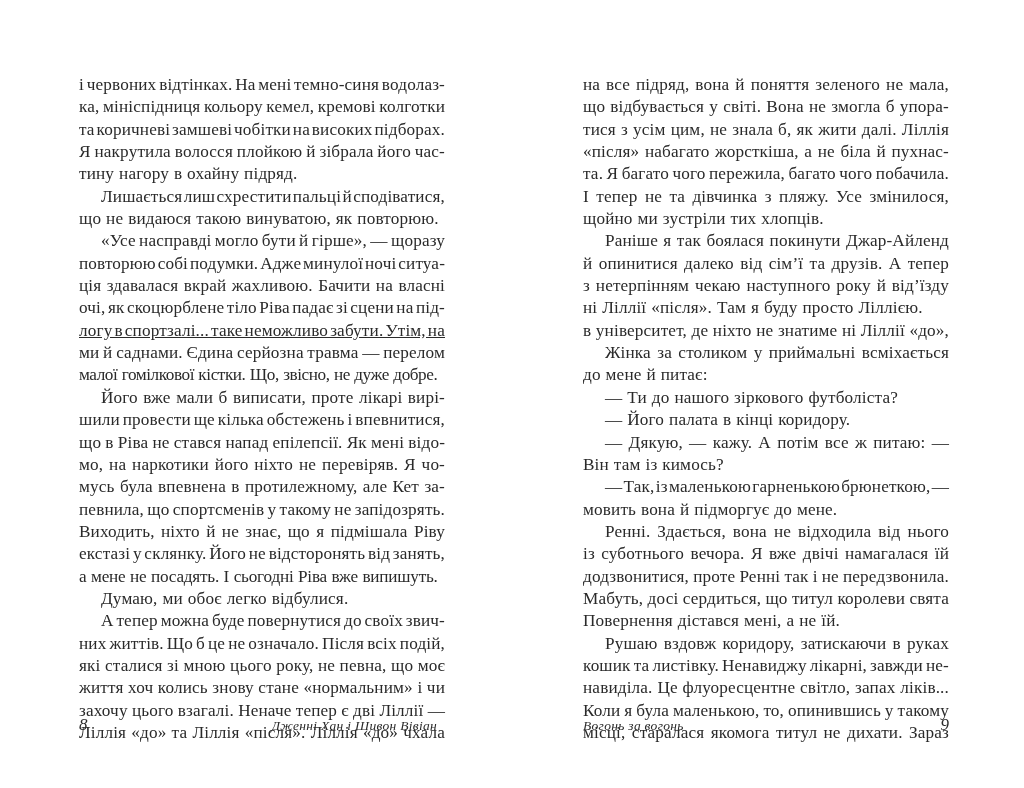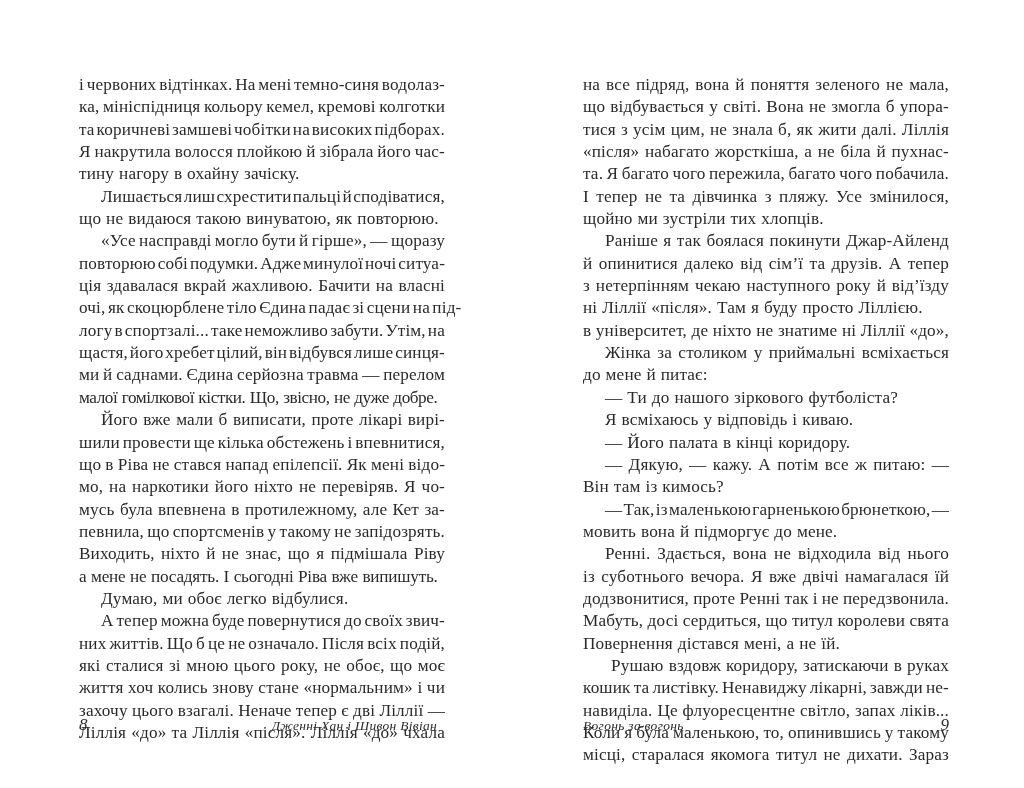--- a/index.html
+++ b/index.html
@@ -86,43 +86,43 @@
 <body>
 
 <div class="spread">
 
   <div class="page page-left">
     <div class="text-block" id="left-body">
         <span class="line"><span style="white-space: nowrap; word-spacing: -1.66667px;">і червоних відтінках. На мені темно-синя водолаз-</span></span>
         <span class="line"><span style="white-space: nowrap; word-spacing: -0.865625px;">ка, мініспідниця кольору кемел, кремові колготки</span></span>
         <span class="line"><span style="white-space: nowrap; word-spacing: -2.54167px;">та коричневі замшеві чобітки на високих підборах.</span></span>
         <span class="line"><span style="white-space: nowrap; word-spacing: -0.566964px;">Я накрутила волосся плойкою й зібрала його час-</span></span>
-        <span class="line last"><span style="white-space: nowrap;">тину нагору в охайну зачіску.</span></span>
+        <span class="line last"><span style="white-space: nowrap;">тину нагору в охайну підряд.</span></span>
         <span class="line indent"><span style="white-space: nowrap; word-spacing: -3.10938px;">Лишається лиш схрестити пальці й сподіватися,</span></span>
         <span class="line last"><span style="white-space: nowrap;">що не видаюся такою винуватою, як повторюю.</span></span>
         <span class="line indent"><span style="white-space: nowrap; word-spacing: -1.10938px;">«Усе насправді могло бути й гірше», — щоразу</span></span>
         <span class="line"><span style="white-space: nowrap; word-spacing: -2.57031px;">повторюю собі подумки. Адже минулої ночі ситуа-</span></span>
         <span class="line"><span style="white-space: nowrap; word-spacing: 0.5px;">ція здавалася вкрай жахливою. Бачити на власні</span></span>
-        <span class="line"><span style="white-space: nowrap; word-spacing: -1.98264px;">очі, як скоцюрблене тіло Єдина падає зі сцени на під-</span></span>
-        <span class="line"><span style="white-space: nowrap; word-spacing: -2.36607px;">логу в спортзалі... таке неможливо забути. Утім, на</span></span>
-        <span class="line"><span style="white-space: nowrap; word-spacing: -2.53348px;">щастя, його хребет цілий, він відбувся лише синця-</span></span>
+        <span class="line"><span style="white-space: nowrap; word-spacing: -1.98264px;">очі, як скоцюрблене тіло Ріва падає зі сцени на під-</span></span>
+        <span class="line"><span style="white-space: nowrap; word-spacing: -2.36607px; text-decoration: underline;">логу в спортзалі... таке неможливо забути. Утім, на</span></span>
         <span class="line"><span style="white-space: nowrap; word-spacing: -0.745536px;">ми й саднами. Єдина серйозна травма — перелом</span></span>
         <span class="line last"><span style="white-space: nowrap; letter-spacing: -0.428002px;">малої гомілкової кістки. Що, звісно, не дуже добре.</span></span>
         <span class="line indent"><span style="white-space: nowrap; word-spacing: 0.5px;">Його вже мали б виписати, проте лікарі вирі-</span></span>
         <span class="line"><span style="white-space: nowrap; word-spacing: -1.52604px;">шили провести ще кілька обстежень і впевнитися,</span></span>
         <span class="line"><span style="white-space: nowrap; word-spacing: -0.246528px;">що в Ріва не стався напад епілепсії. Як мені відо-</span></span>
         <span class="line"><span style="white-space: nowrap; word-spacing: 0.5px;">мо, на наркотики його ніхто не перевіряв. Я чо-</span></span>
         <span class="line"><span style="white-space: nowrap; word-spacing: 0.5px;">мусь була впевнена в протилежному, але Кет за-</span></span>
         <span class="line"><span style="white-space: nowrap; word-spacing: -1.13542px; margin-top: 44px;">певнила, що спортсменів у такому не запідозрять.</span></span>
         <span class="line"><span style="white-space: nowrap; word-spacing: 0.5px;">Виходить, ніхто й не знає, що я підмішала Ріву</span></span>
+        <span class="line"><span style="white-space: nowrap; word-spacing: -1.71429px;">екстазі у склянку. Його не відсторонять від занять,</span></span>
         <span class="line last"><span style="white-space: nowrap; letter-spacing: -0.217474px;">а мене не посадять. І сьогодні Ріва вже випишуть.</span></span>
         <span class="line indent last"><span style="white-space: nowrap;">Думаю, ми обоє легко відбулися.</span></span>
         <span class="line indent"><span style="white-space: nowrap; word-spacing: -1.5692px;">А тепер можна буде повернутися до своїх звич-</span></span>
         <span class="line"><span style="white-space: nowrap; word-spacing: -1.42361px; margin-top: 48px;">них життів. Що б це не означало. Після всіх подій,</span></span>
-        <span class="line"><span style="white-space: nowrap; word-spacing: 0.078125px;">які сталися зі мною цього року, не обоє, що моє</span></span>
+        <span class="line"><span style="white-space: nowrap; word-spacing: 0.078125px;">які сталися зі мною цього року, не певна, що моє</span></span>
         <span class="line"><span style="white-space: nowrap; word-spacing: 0.109375px;">життя хоч колись знову стане «нормальним» і чи</span></span>
         <span class="line"><span style="white-space: nowrap; word-spacing: -0.210938px;">захочу цього взагалі. Неначе тепер є дві Ліллії —</span></span>
         <span class="line"><span style="white-space: nowrap; word-spacing: 0.5px;">Ліллія «до» та Ліллія «після». Ліллія «до» чхала</span></span>
       </div>
     <div class="footer">
       <span class="page-num">8</span>
       <span class="running-head">Дженні Хан і Шивон Вівіан</span>
     </div>
   </div>
 
@@ -136,32 +136,31 @@
         <span class="line"><span style="white-space: nowrap; word-spacing: 0.5px;">І тепер не та дівчинка з пляжу. Усе змінилося,</span></span>
         <span class="line last"><span style="white-space: nowrap;">щойно ми зустріли тих хлопців.</span></span>
         <span class="line indent"><span style="white-space: nowrap; word-spacing: 0.5px;">Раніше я так боялася покинути Джар-Айленд</span></span>
         <span class="line"><span style="white-space: nowrap; word-spacing: 0.5px;">й опинитися далеко від сім’ї та друзів. А тепер</span></span>
         <span class="line"><span style="white-space: nowrap; word-spacing: 0.5px;">з нетерпінням чекаю наступного року й від’їзду</span></span>
         <span class="line last"><span style="white-space: nowrap;">ні Ліллії «після». Там я буду просто Ліллією.</span></span>
         <span class="line"><span style="white-space: nowrap; word-spacing: 0.148438px;">в університет, де ніхто не знатиме ні Ліллії «до»,</span></span>
         <span class="line indent"><span style="white-space: nowrap; word-spacing: 0.5px;">Жінка за столиком у приймальні всміхається</span></span>
         <span class="line last"><span style="white-space: nowrap;">до мене й питає:</span></span>
         <span class="line indent last"><span style="white-space: nowrap;">— Ти до нашого зіркового футболіста?</span></span>
-        <span class="line indent last"><span style="white-space: nowrap;">Я всміхаюсь у відповідь і киваю.</span></span>
         <span class="line indent last"><span style="white-space: nowrap;">— Його палата в кінці коридору.</span></span>
         <span class="line indent"><span style="white-space: nowrap; word-spacing: 0.5px;">— Дякую, — кажу. А потім все ж питаю: —</span></span>
         <span class="line last"><span style="white-space: nowrap;">Він там із кимось?</span></span>
         <span class="line indent"><span style="white-space: nowrap; word-spacing: -3.16406px;">— Так, із маленькою гарненькою брюнеткою, —</span></span>
         <span class="line last"><span style="white-space: nowrap;">мовить вона й підморгує до мене.</span></span>
         <span class="line indent"><span style="white-space: nowrap; word-spacing: 0.5px;">Ренні. Здається, вона не відходила від нього</span></span>
         <span class="line"><span style="white-space: nowrap; word-spacing: 0.5px;">із суботнього вечора. Я вже двічі намагалася їй</span></span>
         <span class="line"><span style="white-space: nowrap; word-spacing: -0.315104px;">додзвонитися, проте Ренні так і не передзвонила.</span></span>
         <span class="line"><span style="white-space: nowrap; word-spacing: -0.127604px;">Мабуть, досі сердиться, що титул королеви свята</span></span>
         <span class="line last"><span style="white-space: nowrap;">Повернення дістався мені, а не їй.</span></span>
-        <span class="line indent"><span style="white-space: nowrap; word-spacing: 0.5px; margin-left: 6px;">Рушаю вздовж коридору, затискаючи в руках</span></span>
+        <span class="line indent"><span style="white-space: nowrap; word-spacing: 0.5px;">Рушаю вздовж коридору, затискаючи в руках</span></span>
         <span class="line"><span style="white-space: nowrap; word-spacing: -1.33594px;">кошик та листівку. Ненавиджу лікарні, завжди не-</span></span>
         <span class="line"><span style="white-space: nowrap; word-spacing: 0.421875px; margin-top: 16px;">навиділа. Це флуоресцентне світло, запах ліків...</span></span>
         <span class="line"><span style="white-space: nowrap; word-spacing: -0.5px;">Коли я була маленькою, то, опинившись у такому</span></span>
         <span class="line"><span style="white-space: nowrap; word-spacing: 0.5px;">місці, старалася якомога титул не дихати. Зараз</span></span>
       </div>
     <div class="footer">
       <span class="running-head">Вогонь за вогонь</span>
       <span class="page-num">9</span>
     </div>
   </div>

